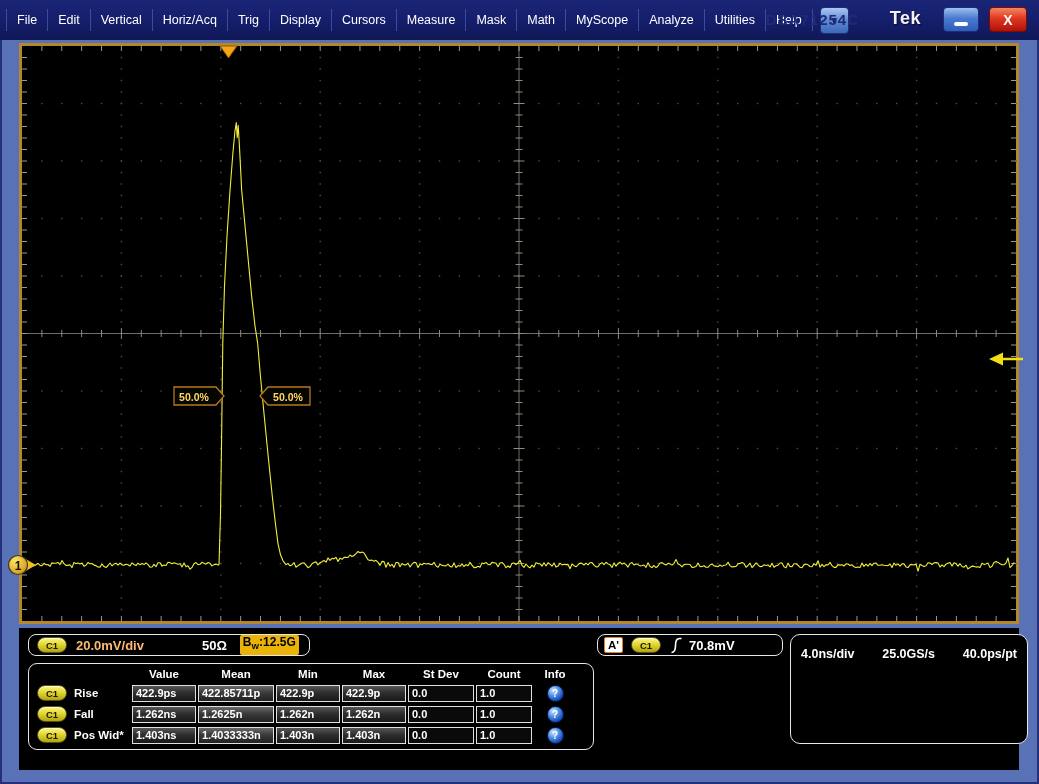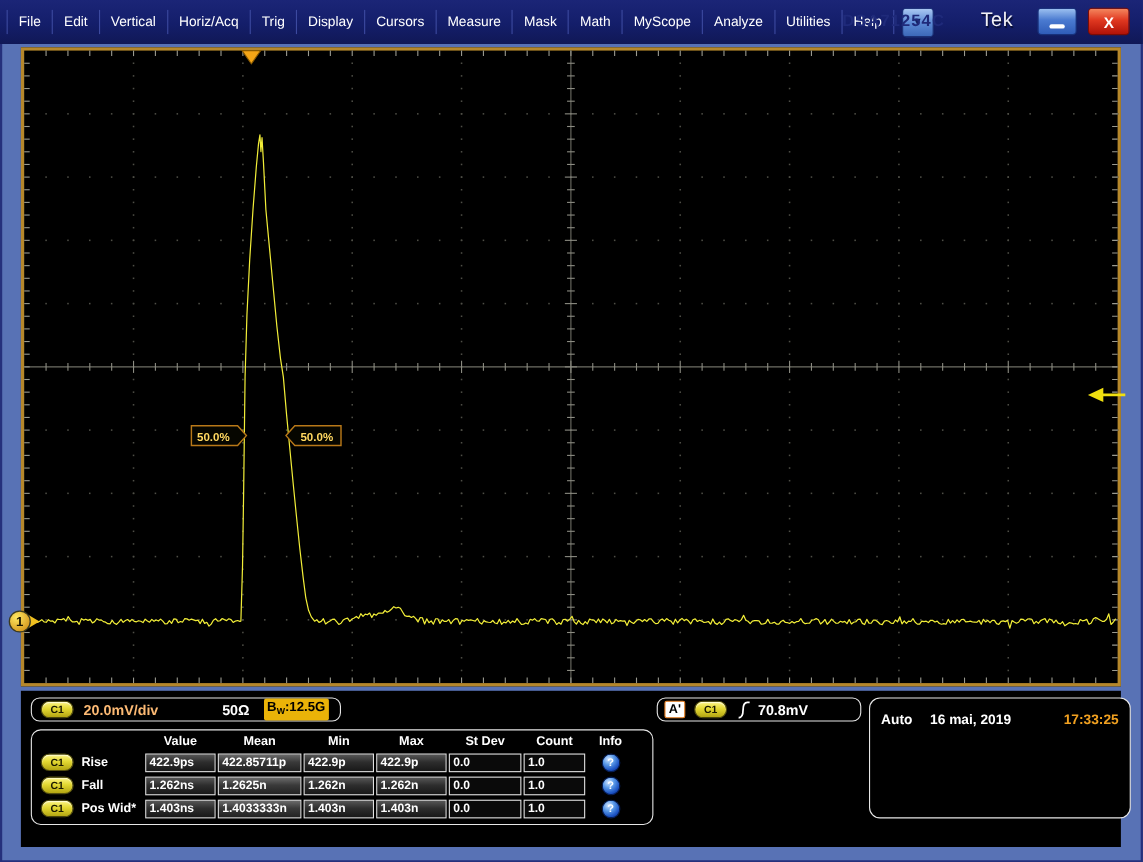--- a/index.html
+++ b/index.html
@@ -24,21 +24,21 @@
     margin-left:7px;width:27px;height:25px;border-radius:4px;
     background:linear-gradient(180deg,#aac8f2,#5d8ad6 50%,#3c68b8);
     border:1px solid #1c3278;display:flex;align-items:center;justify-content:center;
     color:#13205e;font-size:10px;font-weight:bold;
   }
   .watermark{
     position:absolute;right:180px;top:11px;color:#1f2a7a;font-weight:bold;
     font-size:15px;letter-spacing:1px;
   }
   .tek-logo{
-    position:absolute;right:118px;top:8px;color:#f2f2f7;font-weight:normal;
+    position:absolute;right:118px;top:8px;color:#f2f2f7;font-weight:bold;
     font-size:18px;letter-spacing:.5px;text-shadow:1px 1px 1px rgba(0,0,0,.6);
   }
   .win-btn{
     position:absolute;top:7px;height:25px;border-radius:4px;
     display:flex;align-items:center;justify-content:center;box-sizing:border-box;
   }
   .min-btn{
     right:60px;width:36px;
     background:linear-gradient(180deg,#9cc0f0,#4a7ad0 45%,#2f5cb8);
     border:1px solid #17307a;
@@ -1358,19 +1358,19 @@
       <div class="mcell">1.403n</div>
       <div class="mcell flat">0.0</div>
       <div class="mcell flat">1.0</div>
       <div class="minfo">
           <span class="info-icon">?</span>
         </div>
     </div>
   </div>
 
   <div class="acq-box">
-    <div class="acq-row r4">
-      <span>Auto</span>
-      <span class="acq-date">16 mai, 2019</span>
-      <span class="acq-time">17:33:25</span>
+    <div class="acq-row r1">
+      <span>4.0ns/div</span>
+      <span>25.0GS/s</span>
+      <span>40.0ps/pt</span>
     </div>
   </div>
 </div>
 
 </body></html>

